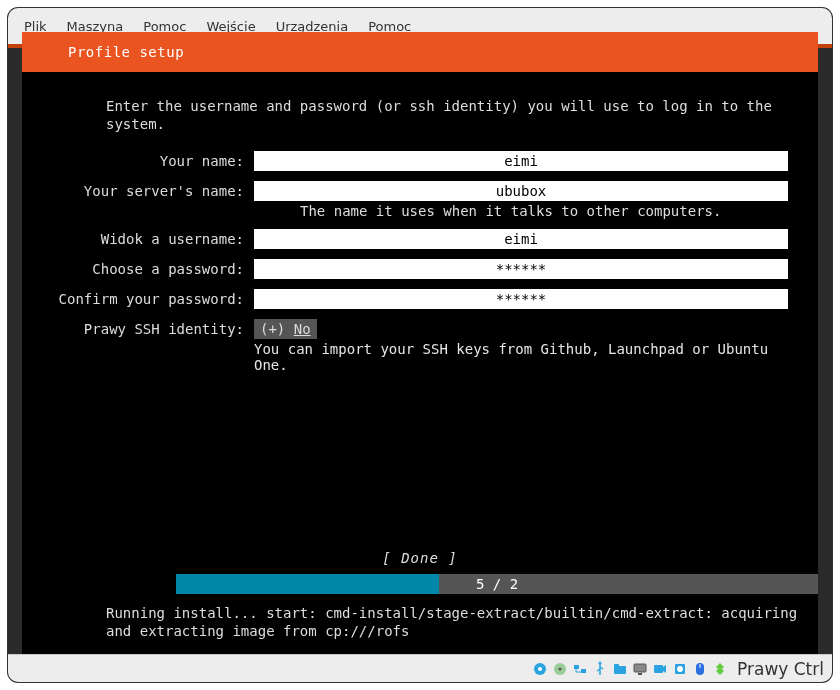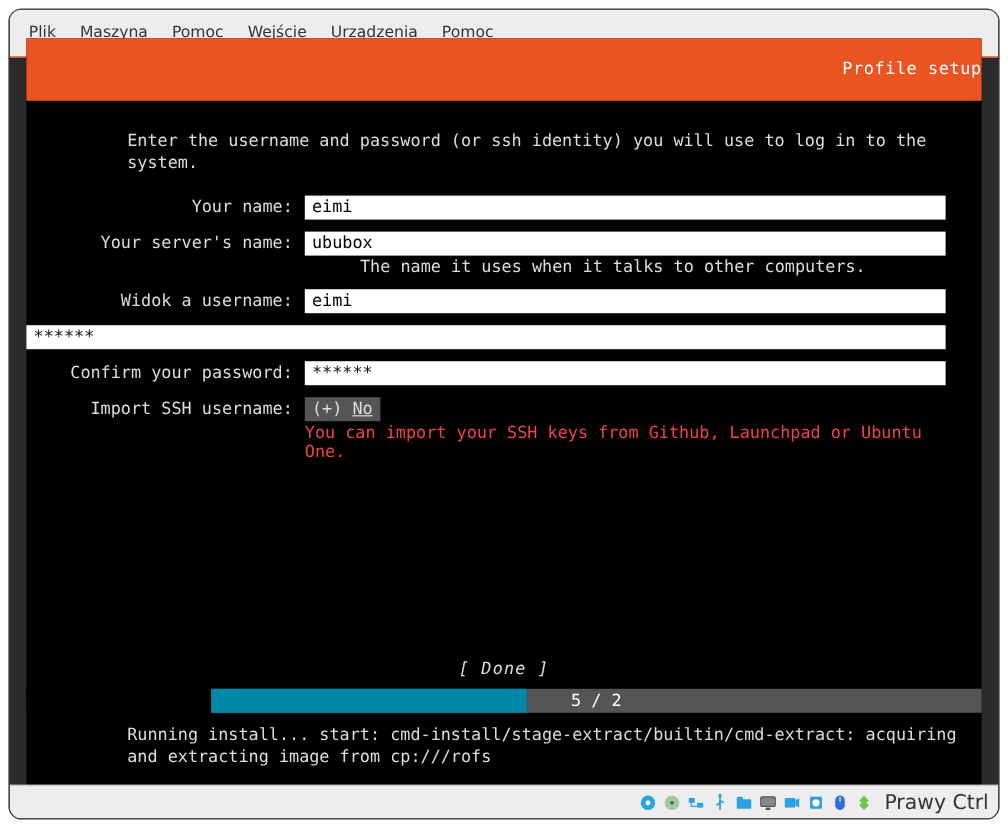--- a/index.html
+++ b/index.html
@@ -9,55 +9,55 @@
   .vm-window {
     position: absolute; left: 8px; top: 8px; width: 824px; height: 674px;
     background: #2b2b2b; border-radius: 10px; box-shadow: 0 0 0 1px #333;
     overflow: hidden;
   }
 
   .menubar {
     background: #ededed; color: #333; height: 40px;
     display: flex; align-items: center; padding: 0 6px;
     font-family: "DejaVu Sans","Liberation Sans",sans-serif; font-size: 13px;
-    border-bottom: 1px solid #c2410c;
+    border-bottom: 4px solid #c2410c;
   }
   .menubar .item { padding: 0 10px; cursor: default; }
 
   .guest {
     position: absolute; left: 14px; top: 24px; right: 14px; bottom: 28px;
     background: #000; color: #ddd;
   }
 
   .titlebar {
-    background: #e95420; color: #fff; height: 52px;
-    display: flex; align-items: center; padding-left: 86px;
-    font-weight: 500; letter-spacing: .5px; justify-content: flex-end;
+    background: #e95420; color: #fff; height: 40px;
+    display: flex; align-items: center; padding-left: 46px;
+    font-weight: 500; letter-spacing: .5px;
   }
 
   .content { padding: 26px 0 0 0; }
 
   .intro {
     color: #ddd; padding: 0 30px 18px 84px;
     line-height: 1.25;
   }
 
   .form { padding: 0 30px 0 0; }
   .row { display: flex; align-items: flex-start; margin-bottom: 10px; }
   .label {
     width: 232px; text-align: right; padding-right: 10px; color: #ddd;
     padding-top: 2px;
   }
   .field { flex: 1; }
   .input {
     background: #fff; color: #000; padding: 2px 6px; min-height: 20px;
-    font-family: inherit; font-size: inherit; width: 100%;
+    font-family: inherit; font-size: inherit; width: 100%; text-align: center;
   }
   .hint { color: #ddd; padding: 2px 0 0 46px; }
-  .hint-left { color: #ef4444; padding: 2px 0 0 0; }
+  .hint-left { color: #e5e5e5; padding: 2px 0 0 0; }
   .ssh-toggle {
     display: inline-block; background: #555; color: #ddd;
     padding: 2px 6px;
   }
   .ssh-toggle .no { text-decoration: underline; }
 
   .done-area {
     position: absolute; left: 0; right: 0; bottom: 86px;
     text-align: center; color: #ddd; font-style: italic;
   }
@@ -140,34 +140,35 @@
         </div>
 
         <div class="row">
           <div class="label">Widok a username:</div>
           <div class="field">
             <div class="input">eimi</div>
           </div>
         </div>
 
         <div class="row">
+          <div class="label">Choose a password:</div>
           <div class="field">
             <div class="input">******</div>
           </div>
         </div>
 
         <div class="row">
           <div class="label">Confirm your password:</div>
           <div class="field">
             <div class="input">******</div>
           </div>
         </div>
 
         <div class="row">
-          <div class="label">Import SSH username:</div>
+          <div class="label">Prawy SSH identity:</div>
           <div class="field">
             <span class="ssh-toggle"><span>(+) </span><span class="no">No</span></span>
             <div class="hint-left">You can import your SSH keys from Github, Launchpad or Ubuntu One.</div>
           </div>
         </div>
 
       </div>
     </div>
 
     <div class="done-area">

